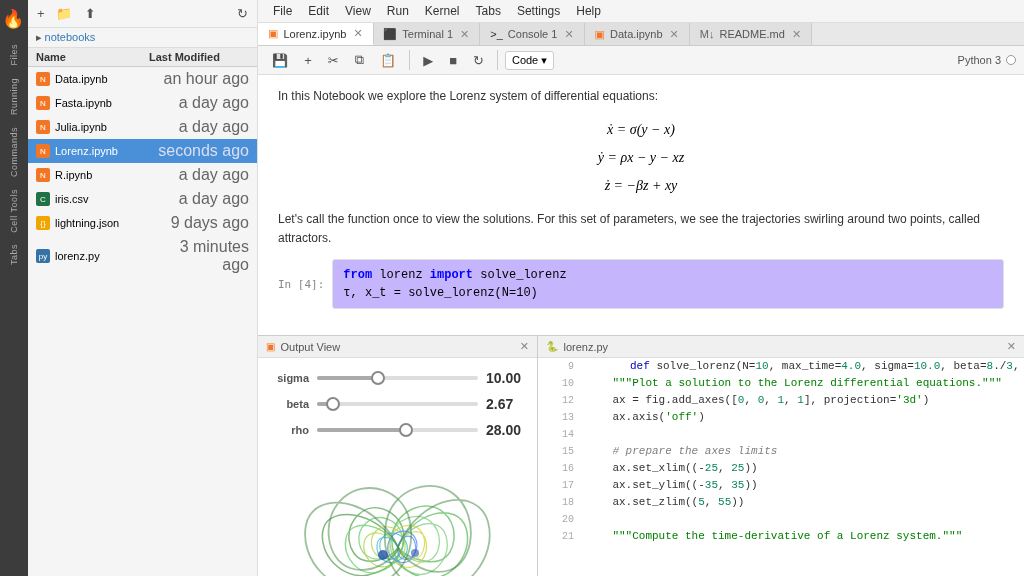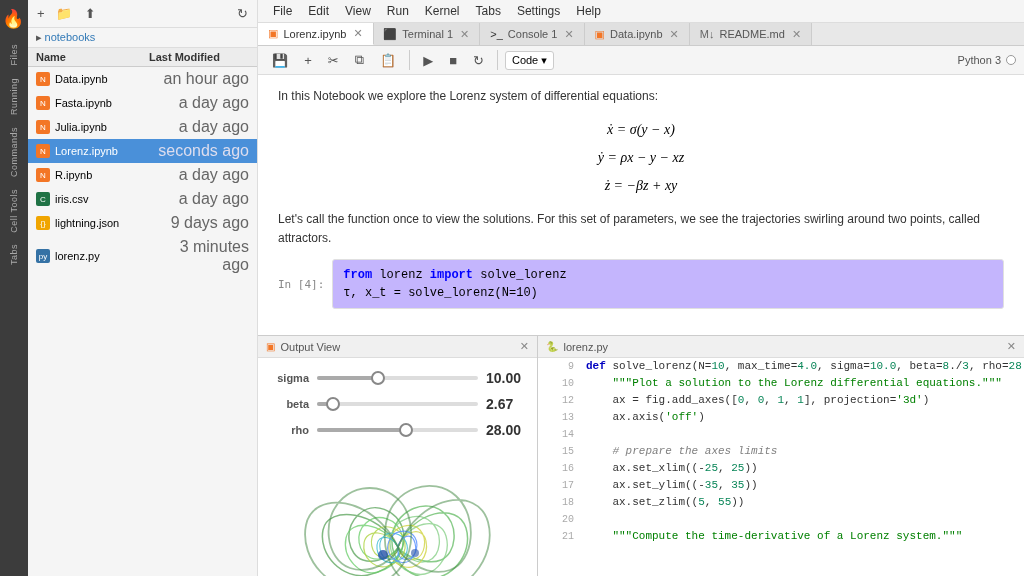--- a/index.html
+++ b/index.html
@@ -306,21 +306,21 @@
       width: 28px;
       color: #aaa;
       text-align: right;
       margin-right: 12px;
       flex-shrink: 0;
       font-size: 10px;
       padding-top: 1px;
       user-select: none;
     }
     .code-text { white-space: pre; color: #333; }
-    .py-def { color: #0000c0; font-weight: bold; }
+    .py-def { color: #0000c0; font-weight: normal; margin-left: 44px; }
     .py-str { color: #008000; }
     .py-cmt { color: #808080; font-style: italic; }
     .py-num { color: #098658; }
   </style>
 </head>
 <body>
 
 <div class="sidebar-icons">
   <div style="font-size:18px; color:#e74c3c; padding: 4px 0 8px 0;">🔥</div>
   <div class="sidebar-icon-label">Files</div>

